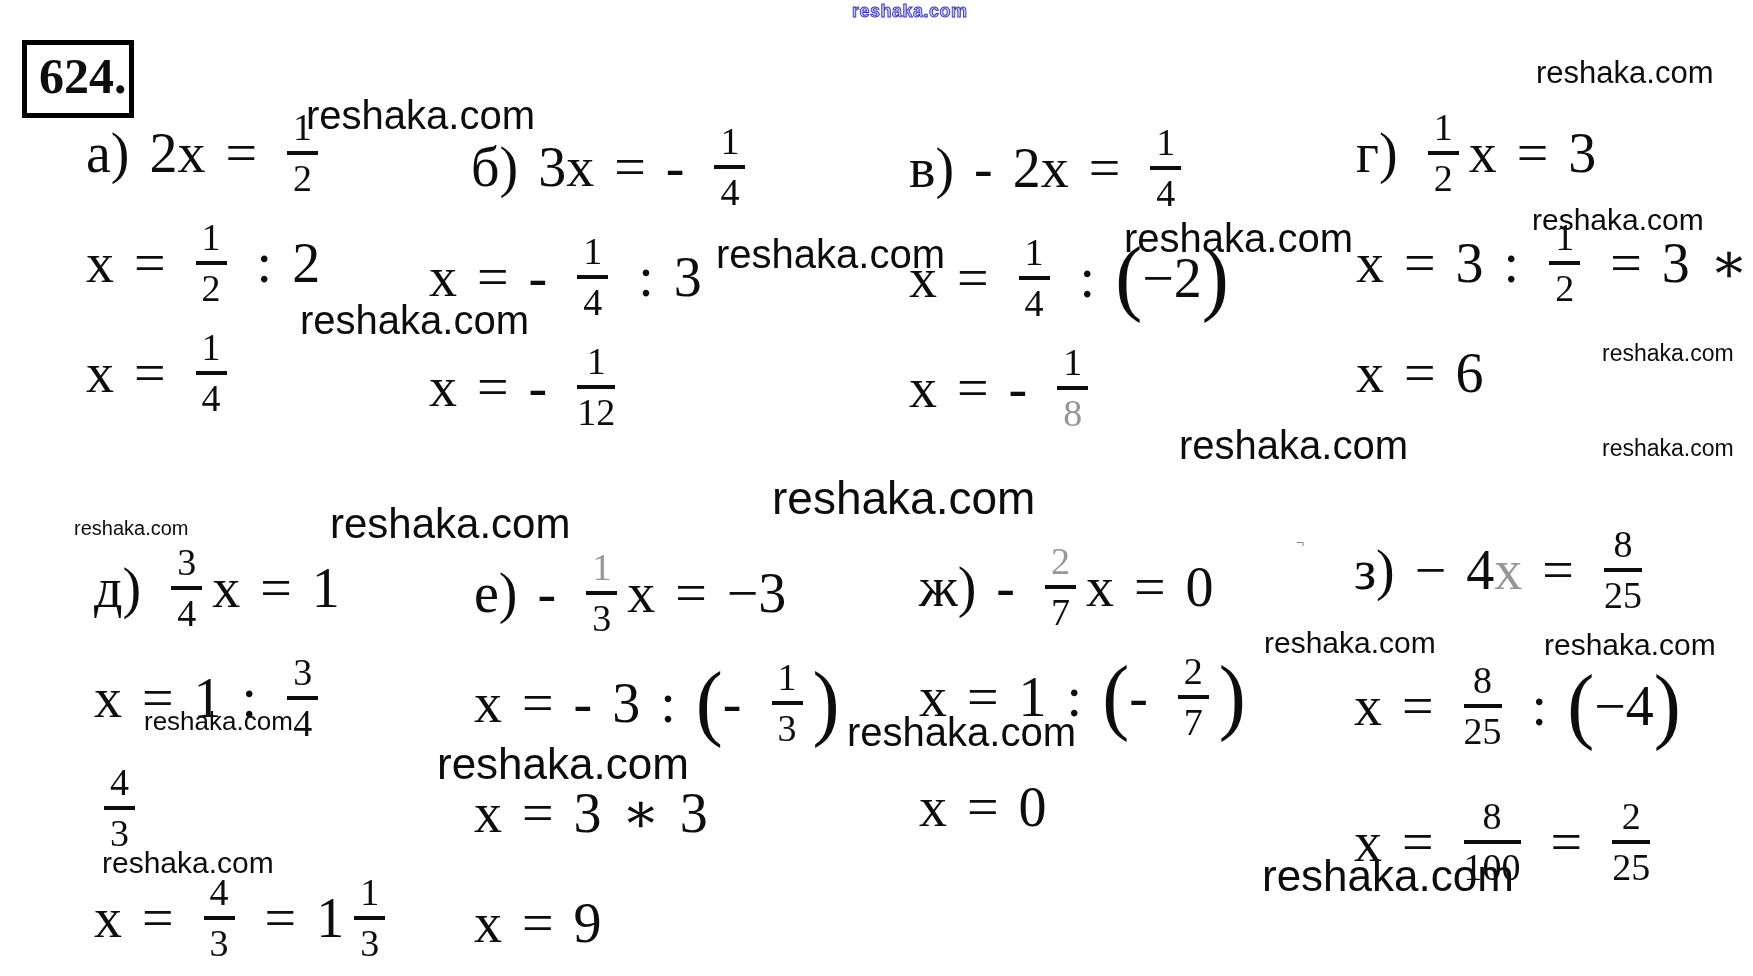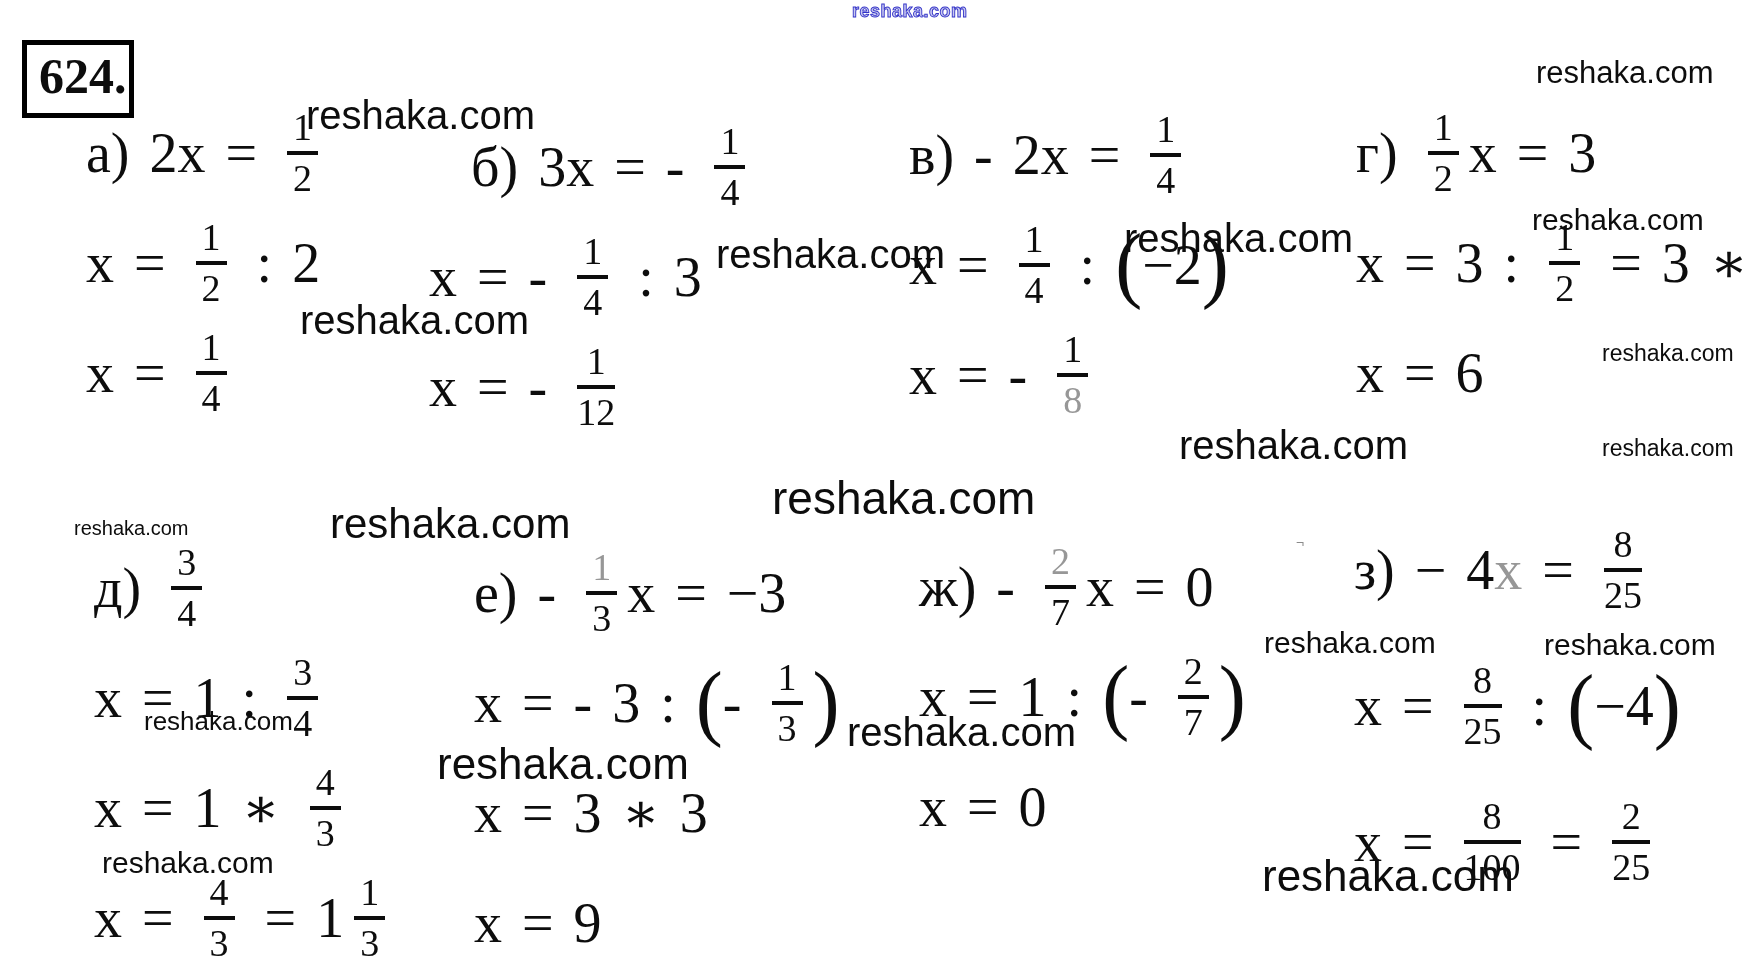--- a/index.html
+++ b/index.html
@@ -28,21 +28,21 @@
     display:inline-grid;justify-items:stretch;text-align:center;
     font-size:38px;margin:0 10px;line-height:1.08;
   }
   .frac .num{border-bottom:4px solid #0d0d0d;padding:0 6px 3px;}
   .frac .den{padding-top:3px;}
   .bigparen{font-size:1.45em;font-weight:400;transform:scaleY(1.05);}
   .muted{color:#979797;}
   
   .g-a {left:70px;  top:98px;}
   .g-b {left:413px; top:112px;}
-  .g-v {left:893px; top:100px;}
+  .g-v {left:893px; top:113px;}
   .g-g {left:1340px;top:98px;}
   .g-d {left:78px;  top:533px;}
   .g-e {left:458px; top:538px;}
   .g-zh{left:903px; top:532px;}
   .g-z {left:1338px;top:502px;justify-content:center;}
   
   #wm-layer{position:absolute;left:0;top:0;width:100%;height:100%;z-index:1;margin-left:24px;}
   .wm{
     position:absolute;font-family:"Liberation Sans","DejaVu Sans",sans-serif;
     color:#0d0d0d;white-space:nowrap;line-height:1;
@@ -95,23 +95,23 @@
     <div class="line"><span>в) - 2х = </span><span class="frac"><span class="num">1</span><span class="den">4</span></span></div>
     <div class="line"><span>х = </span><span class="frac"><span class="num">1</span><span class="den">4</span></span><span> : </span><span class="bigparen">(</span><span>−2</span><span class="bigparen">)</span></div>
     <div class="line"><span>х = - </span><span class="frac"><span class="num">1</span><span class="den muted">8</span></span></div>
   </div>
 <div class="group g-g">
     <div class="line"><span>г) </span><span class="frac"><span class="num">1</span><span class="den">2</span></span><span>х = 3</span></div>
     <div class="line"><span>х = 3 : </span><span class="frac"><span class="num">1</span><span class="den">2</span></span><span> = 3 ∗ 2</span></div>
     <div class="line"><span>х = 6</span></div>
   </div>
 <div class="group g-d">
-    <div class="line"><span>д) </span><span class="frac"><span class="num">3</span><span class="den">4</span></span></div>
+    <div class="line"><span>д) </span><span class="frac"><span class="num">3</span><span class="den">4</span></span><span>х = 1</span></div>
     <div class="line"><span>х = 1 : </span><span class="frac"><span class="num">3</span><span class="den">4</span></span></div>
-    <div class="line"><span>х = 1 ∗ </span><span class="frac"><span class="num">4</span><span class="den">3</span></span></div>
+    <div class="line"><span class="frac"><span class="num">4</span><span class="den">3</span></span></div>
     <div class="line"><span>х = </span><span class="frac"><span class="num">4</span><span class="den">3</span></span><span> = 1</span><span class="frac"><span class="num">1</span><span class="den">3</span></span></div>
   </div>
 <div class="group g-e">
     <div class="line"><span>е) - </span><span class="frac"><span class="num muted">1</span><span class="den">3</span></span><span>х = −3</span></div>
     <div class="line"><span>х = - 3 : </span><span class="bigparen">(</span><span>- </span><span class="frac"><span class="num">1</span><span class="den">3</span></span><span class="bigparen">)</span></div>
     <div class="line"><span>х = 3 ∗ 3</span></div>
     <div class="line"><span>х = 9</span></div>
   </div>
 <div class="group g-zh">
     <div class="line"><span>ж) - </span><span class="frac"><span class="num muted">2</span><span class="den">7</span></span><span>х = 0</span></div>

